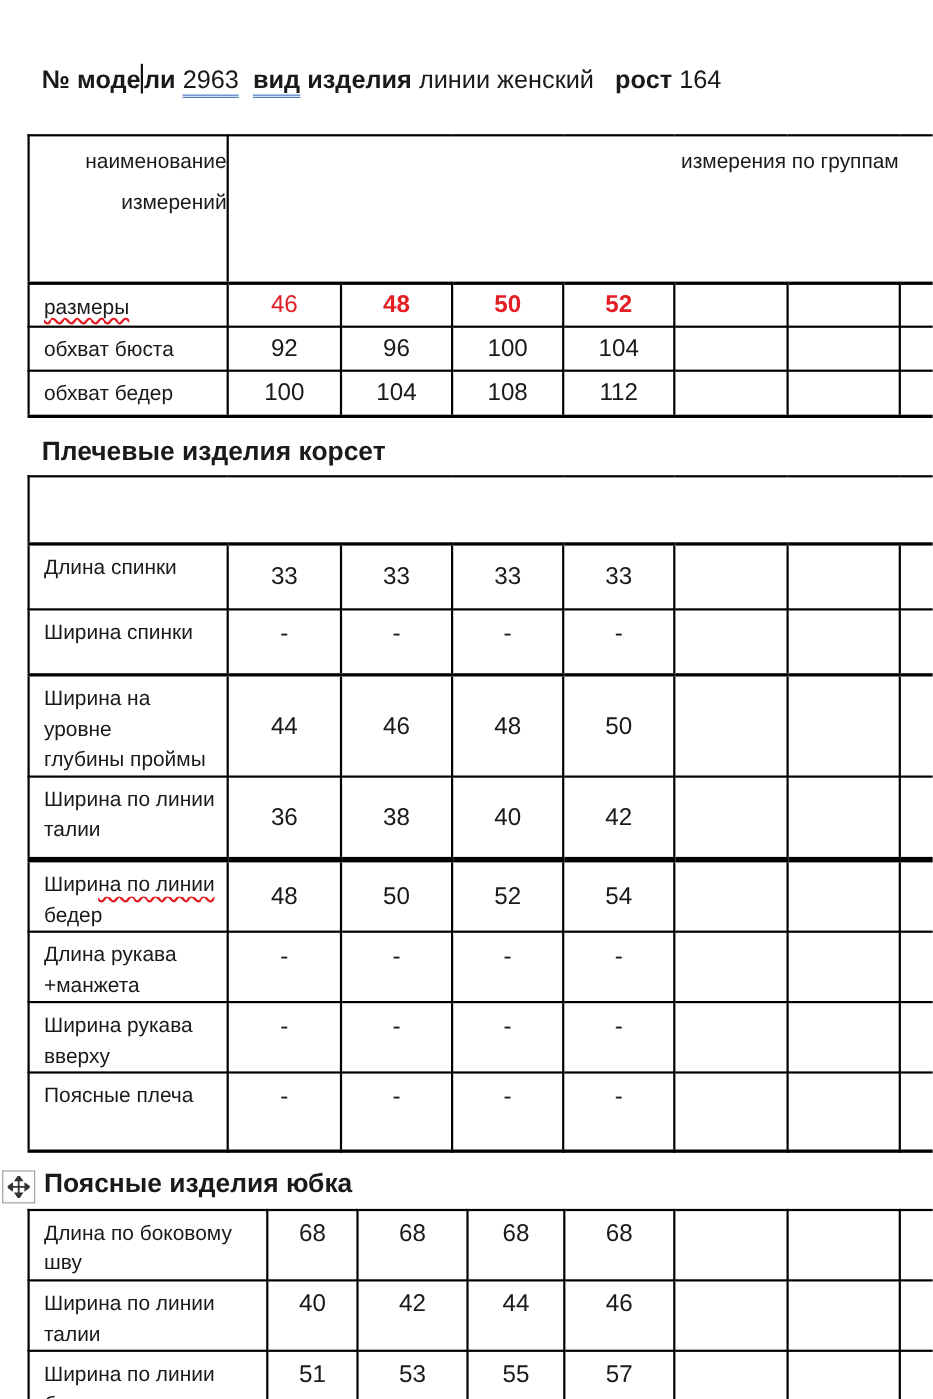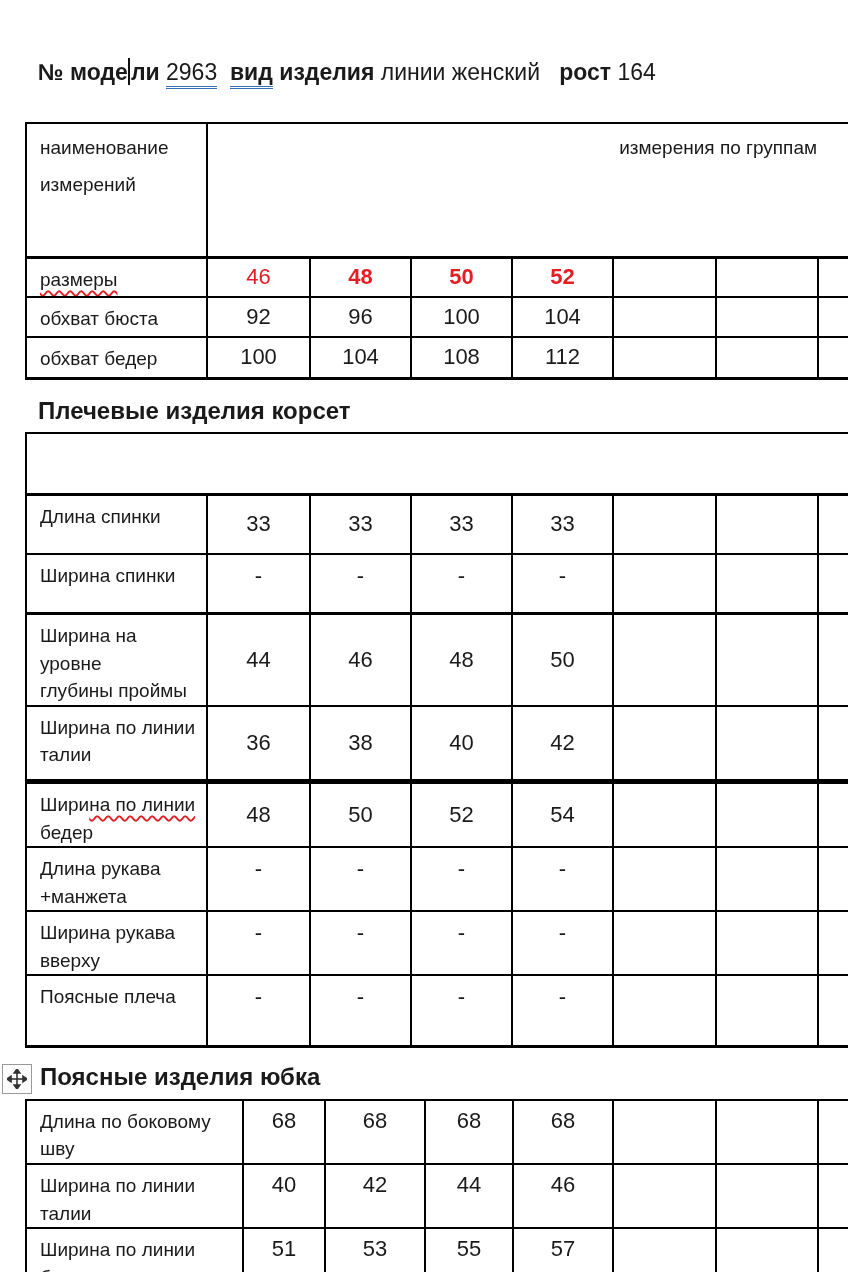--- a/index.html
+++ b/index.html
@@ -69,20 +69,21 @@
   #t1{margin-top:36px;border-bottom:3px solid #000;}
   #t1 tr:nth-child(1){height:134px;}
   #t1 tr:nth-child(2){height:40px;}
   #t1 tr:nth-child(3){height:40px;}
   #t1 tr:nth-child(4){height:41px;}
   #t1 .band-left{
     vertical-align:top;
     font-size:19px;
     line-height:37px;
     padding:5px 0 0 13px;
+    text-align:right;
   }
   #t1 .band-right{
     vertical-align:top;
     text-align:right;
     font-size:19px;
     line-height:37px;
     padding:5px 46px 0 0;
   }
   #t1 tr.red td.v{color:#e31e24;font-weight:700;}
   #t1 tr.red td.v:nth-child(2){font-weight:400;}

